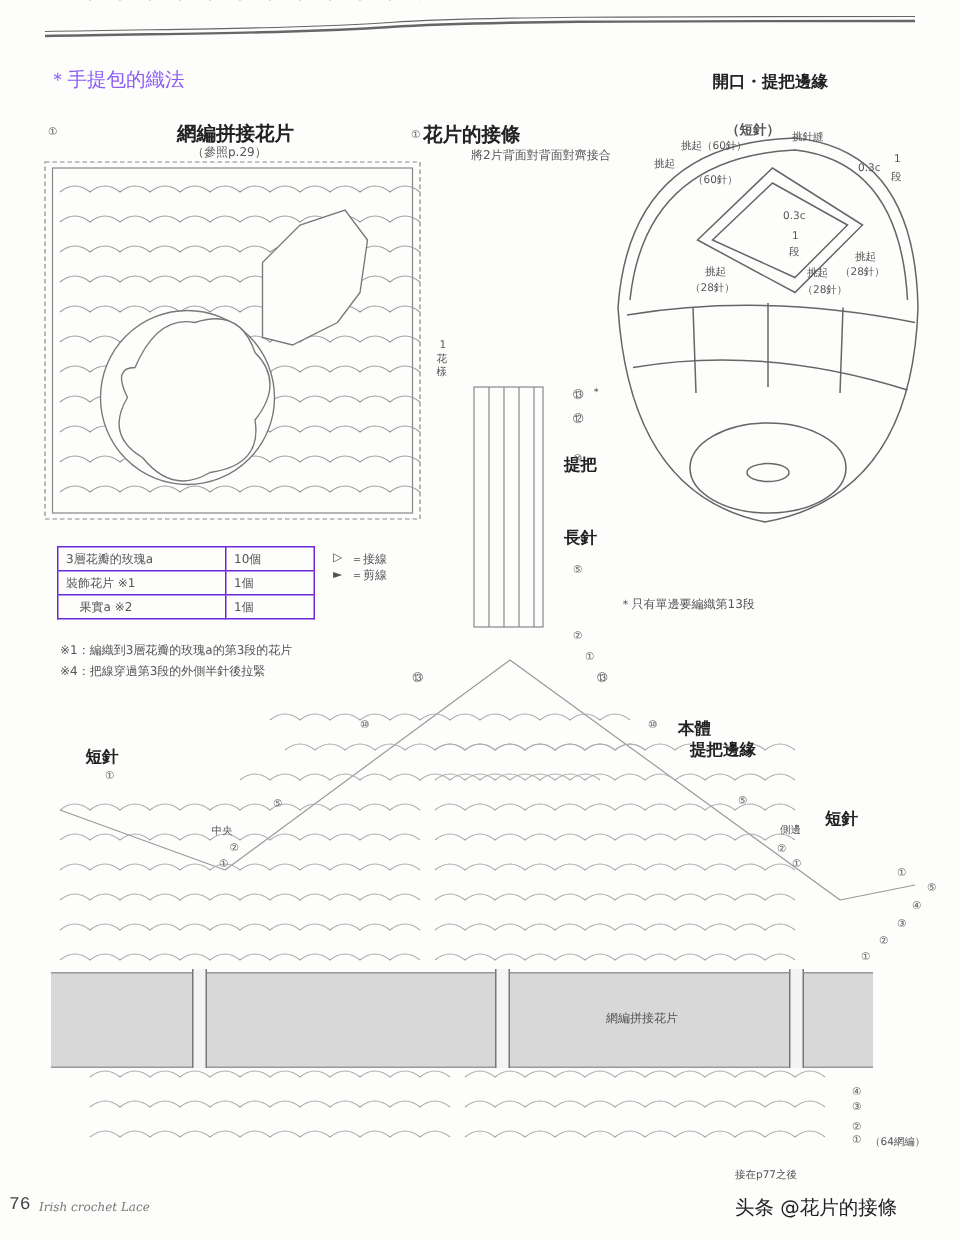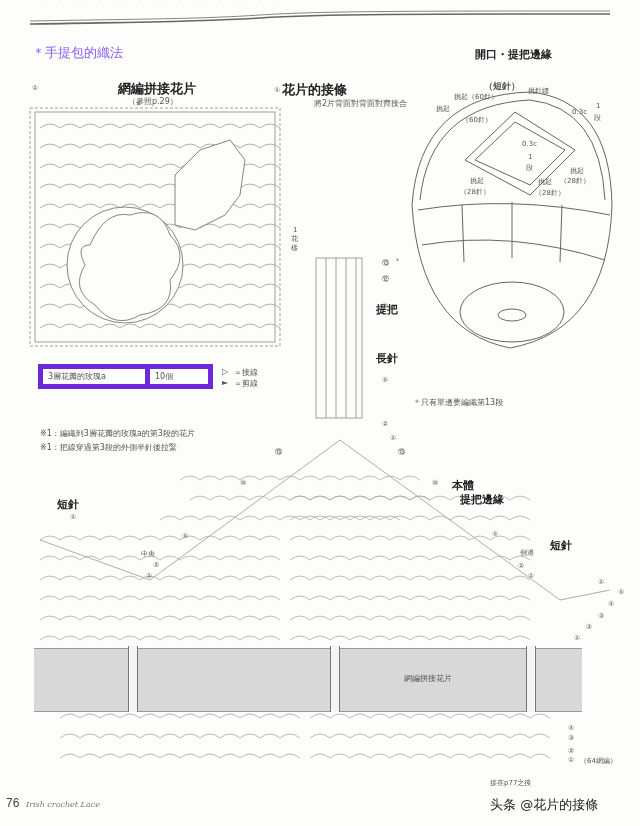--- a/index.html
+++ b/index.html
@@ -6,21 +6,21 @@
   body { width: 640px; height: 826px; background: #fdfdfc; position: relative; overflow: hidden; font-family: "DejaVu Sans", sans-serif; color: #333; }
   .abs { position: absolute; }
   .t { position: absolute; white-space: nowrap; color: #444; }
   .h-title { font-size: 13px; color: #8b5cf6; }
   .bold { font-weight: bold; color: #222; }
   .small { font-size: 8px; color: #555; }
   .tiny { font-size: 7px; color: #555; }
   .label-md { font-size: 11px; }
   .label-lg { font-size: 13px; font-weight: bold; color: #222; }
   table.legend { border-collapse: collapse; font-size: 8px; color: #555; position: absolute; left: 38px; top: 364px; }
-  table.legend td { border: 5px solid #6d28d9; padding: 1px 5px; height: 13px; }
+  table.legend td { border: 1px solid #6d28d9; padding: 1px 5px; height: 13px; }
   table.legend td.n { width: 48px; text-align: left; }
   table.legend td.k { width: 92px; }
   svg { position: absolute; left: 0; top: 0; }
   .gray-band { position: absolute; background: #d8d8d8; border-top: 1px solid #999; border-bottom: 1px solid #999; }
 </style>
 </head>
 <body>
 
 <svg width="640" height="826">
 
@@ -130,24 +130,32 @@
 <span class="t tiny" style="left:274px; top:86px;">①</span>
 <span class="t label-lg" style="left:282px; top:81px;">花片的接條</span>
 <span class="t small" style="left:282px; top:98px;margin-left:32px;">將2片背面對背面對齊接合</span>
 
 <table class="legend">
   <tbody>
       <tr>
         <td class="k">3層花瓣的玫瑰a</td>
         <td class="n">10個</td>
       </tr>
+  <tr>
+        <td class="k">裝飾花片 ※1</td>
+        <td class="n">1個</td>
+      </tr>
+  <tr>
+        <td class="k" style="padding-left:14px">果實a ※2</td>
+        <td class="n">1個</td>
+      </tr>
 </tbody>
   </table>
 <span class="t small" style="left:40px; top:428px;">※1：編織到3層花瓣的玫瑰a的第3段的花片</span>
-<span class="t small" style="left:40px; top:442px;">※1：把線穿過第3段的外側半針後拉緊</span>
+<span class="t small" style="left:40px; top:442px;">※4：把線穿過第3段的外側半針後拉緊</span>
 
 <span class="t small" style="left:222px; top:367px;">▷</span>
 <span class="t small" style="left:234px; top:367px;">＝接線</span>
 <span class="t small" style="left:222px; top:378px;">►</span>
 <span class="t small" style="left:234px; top:378px;">＝剪線</span>
 
 <span class="t label-md bold" style="left:455px; top:47px;margin-left:20px;">開口・提把邊緣</span>
 <span class="t small bold" style="left:484px; top:80px; font-size:9px;">（短針）</span>
 <span class="t tiny" style="left:454px; top:92px;">挑起（60針）</span>
 <span class="t tiny" style="left:436px; top:104px;">挑起</span>
@@ -203,15 +211,15 @@
 <span class="t tiny" style="left:586px; top:623px;">②</span>
 <span class="t tiny" style="left:574px; top:634px;">①</span>
 
 <span class="t tiny" style="left:568px; top:724px;">④</span>
 <span class="t tiny" style="left:568px; top:734px;">③</span>
 <span class="t tiny" style="left:568px; top:747px;">②</span>
 <span class="t tiny" style="left:568px; top:756px;">①</span>
 <span class="t tiny" style="left:580px; top:756px;">（64網編）</span>
 <span class="t tiny" style="left:490px; top:778px;">接在p77之後</span>
 
-<span class="t" style="left:6px; top:796px; font-family:Liberation Sans, sans-serif; font-size:12px; color:#444;">76</span>
+<span class="t" style="left:6px; top:796px; font-family:Liberation Mono, monospace; font-size:12px; color:#444;">76</span>
 <span class="t" style="left:26px; top:800px; font-family:'DejaVu Serif', serif; font-style:italic; font-size:8px; color:#777;">Irish crochet Lace</span>
 <span class="t" style="left:490px; top:796px; font-size:13px; color:#222;">头条 @花片的接條</span>
 
 </body></html>

